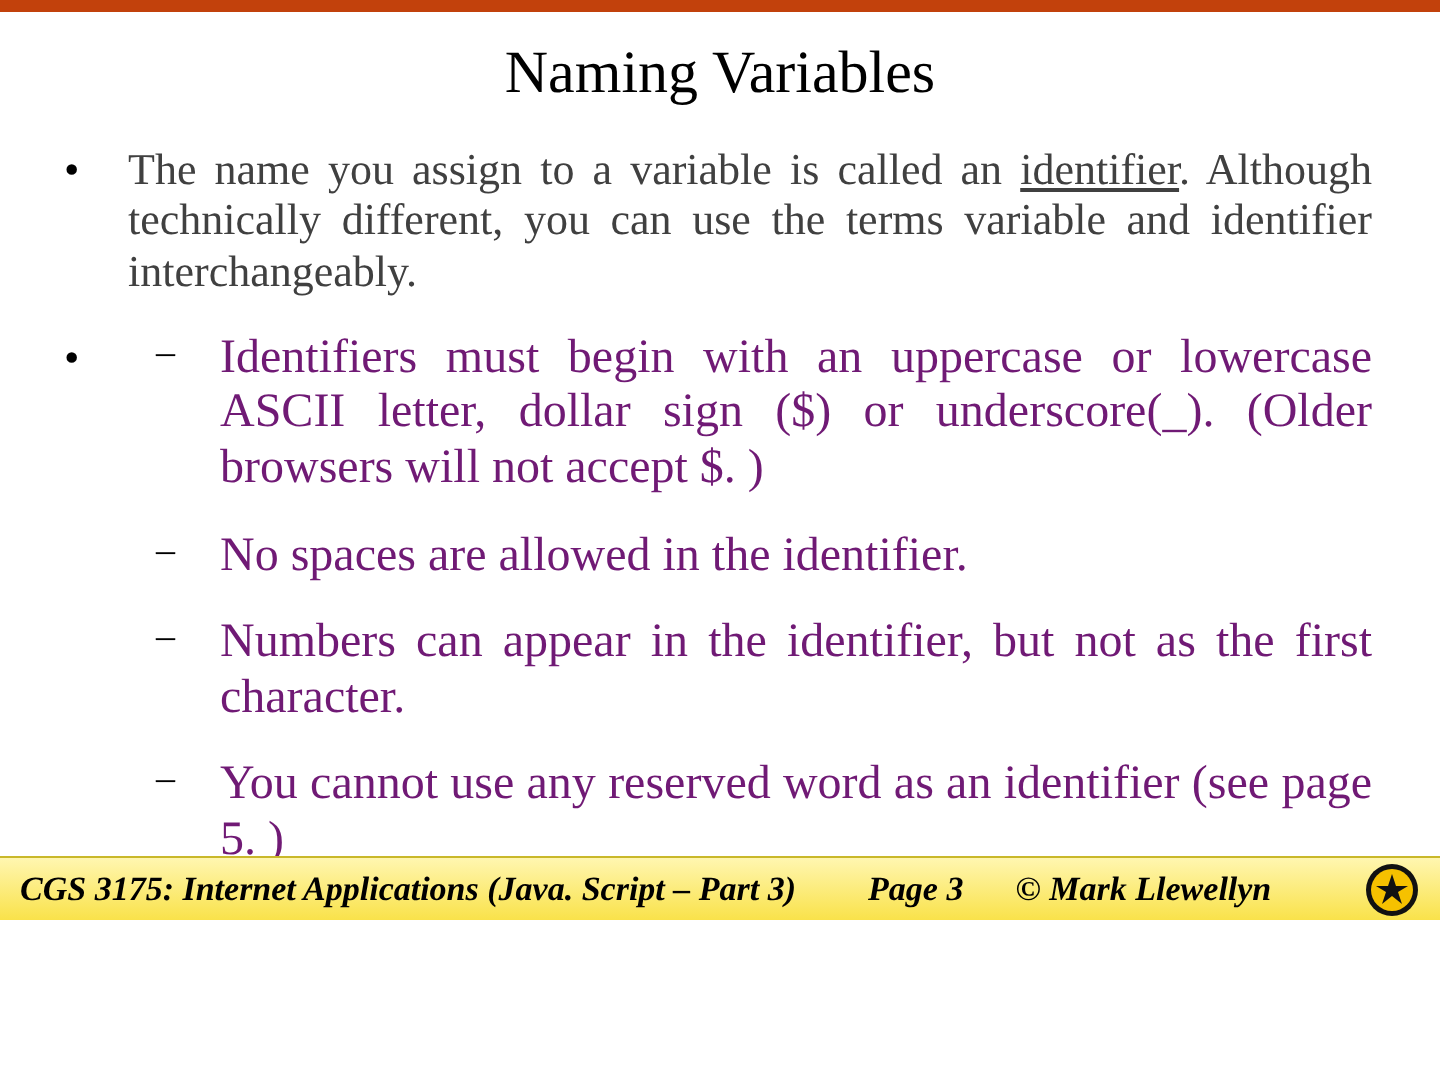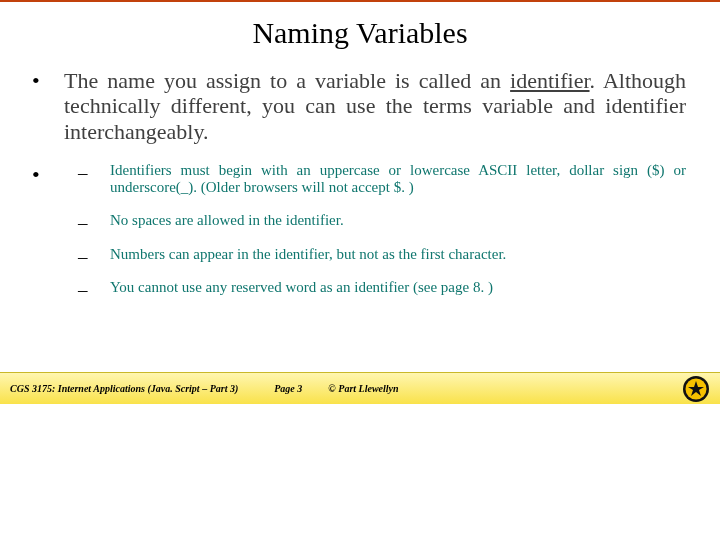--- a/index.html
+++ b/index.html
@@ -4,23 +4,23 @@
 <style>
   * { margin: 0; padding: 0; box-sizing: border-box; }
   html, body { width: 720px; height: 540px; }
   body {
     font-family: "Times New Roman", Times, serif;
     background: #fff;
     position: relative;
   }
   .slide {
     width: 720px;
-    height: 404px;
+    height: 460px;
     position: relative;
-    border-top: 2px solid #c2410c;
+    border-top: 6px solid #c2410c;
   }
   .title {
     text-align: center;
     font-size: 30px;
     color: #000;
     margin-top: 14px;
     margin-bottom: 18px;
     font-weight: normal;
   }
   .content {
@@ -62,39 +62,39 @@
   }
   ul.level2 > li::before {
     content: "–";
     position: absolute;
     left: 14px;
     top: 0;
     font-size: 19px;
     line-height: 22px;
   }
   .p2 {
-    font-size: 15px;
+    font-size: 24px;
     line-height: 1.15;
     text-align: justify;
-    color: #0f766e;
+    color: #701a75;
   }
   .footer {
     position: absolute;
     bottom: 0;
     left: 0;
     width: 720px;
     height: 32px;
     background: linear-gradient(#fff6b0, #f9e24a);
     border-top: 1px solid #c9b82a;
     display: flex;
     align-items: center;
     padding: 4px 10px;
     font-style: italic;
     font-weight: bold;
-    font-size: 10px;
+    font-size: 17px;
     color: #000;
   }
   .footer .course {
     flex: 0 0 auto;
   }
   .footer .page {
     margin-left: 36px;
     flex: 0 0 auto;
     text-align: center;
   }
@@ -130,32 +130,32 @@
           <li>
             <p class="p2">Identifiers must begin with an uppercase or lowercase ASCII letter, dollar sign ($) or underscore(_).  (Older browsers will not accept $. )</p>
           </li>
           <li>
             <p class="p2">No spaces are allowed in the identifier.</p>
           </li>
           <li>
             <p class="p2">Numbers can appear in the identifier, but not as the first character.</p>
           </li>
           <li>
-            <p class="p2">You cannot use any reserved word as an identifier (see page 8. )</p>
+            <p class="p2">You cannot use any reserved word as an identifier (see page 5. )</p>
           </li>
         </ul>
       </li>
 
     </ul>
   </div>
 
   <div class="footer">
     <span class="course">CGS 3175: Internet Applications (Java. Script – Part 3)</span>
     <span class="page">Page 3</span>
-    <span class="copyright">© Part Llewellyn</span>
+    <span class="copyright">© Mark Llewellyn</span>
     <span class="logo">
       <svg viewBox="0 0 28 28" width="28" height="28">
         <circle cx="14" cy="14" r="13" fill="#111"></circle>
         <circle cx="14" cy="14" r="10.5" fill="#f6c100"></circle>
         <path d="M14 6 L16 12 L22 12 L17 15 L19 21 L14 17 L9 21 L11 15 L6 12 L12 12 Z" fill="#111"></path>
       </svg>
     </span>
   </div>
 
 </div>

